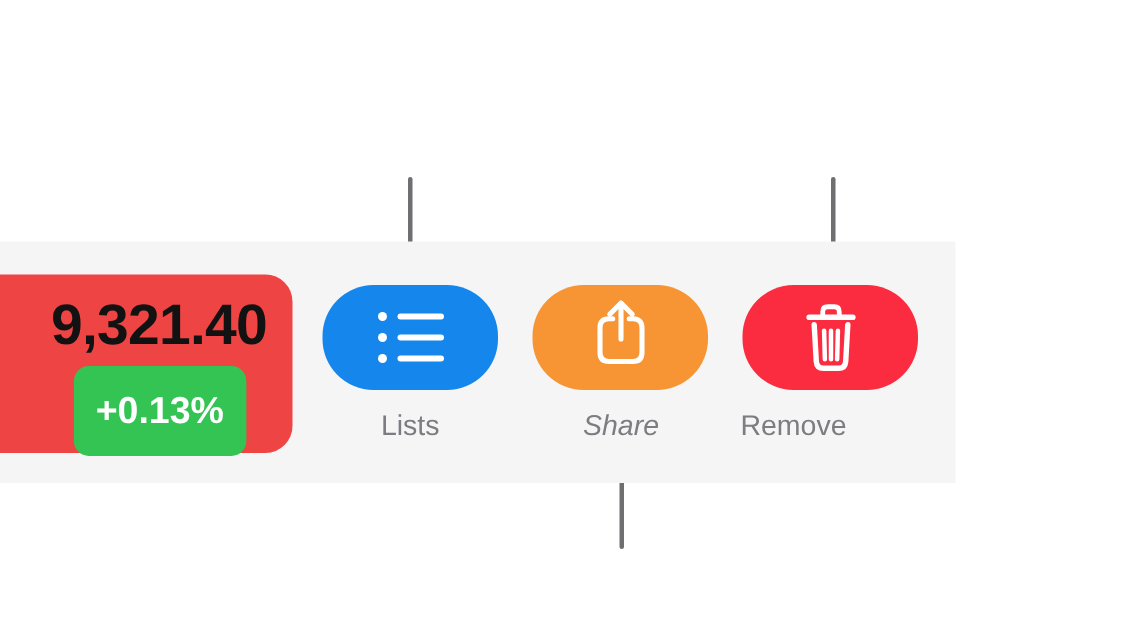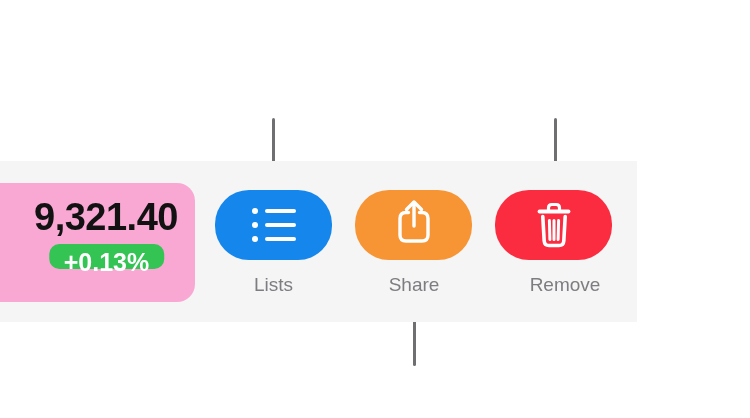--- a/index.html
+++ b/index.html
@@ -12,47 +12,47 @@
   .callout.lists{left:271.5px;top:118px;height:74px;}
   .callout.remove{left:553.5px;top:118px;height:74px;}
   .callout.share{left:412.5px;top:297px;height:69px;}
 
   
   .strip{position:absolute;left:0;top:161px;width:637px;height:161px;background:#f5f5f6;}
 
   
   .price-cell{
     position:absolute;left:0;top:22px;width:195px;height:119px;
-    background:#f9a8d4;border-radius:0 18px 18px 0;
+    background:#ef4444;border-radius:0 18px 18px 0;
   }
   .price{
     position:absolute;top:14px;left:17px;right:0;text-align:center;
     font-size:38px;line-height:40px;font-weight:bold;color:#121212;letter-spacing:-0.5px;
   }
   .change-badge{
     position:absolute;top:61px;left:50%;transform:translateX(calc(-50% + 9px));
-    height:25px;line-height:36px;padding:0 15px;border-radius:10px;
+    height:36px;line-height:36px;padding:12px 15px;border-radius:10px;
     color:#ffffff;font-size:25px;font-weight:bold;white-space:nowrap;
   }
 
   
   .btn{
     position:absolute;top:29px;width:117px;height:70px;border:none;padding:0;
     border-radius:34px;display:flex;align-items:center;justify-content:center;cursor:pointer;
   }
   .btn.b-lists{left:215px;}
   .btn.b-share{left:355px;}
   .btn.b-remove{left:495px;}
   .btn-label{
     position:absolute;top:112px;width:160px;text-align:center;
     font-size:19px;line-height:24px;color:#7d7d81;
   }
   .lbl-lists{left:193.5px;}
-  .lbl-share{left:334px;}
-  .lbl-remove{left:485px;}
+  .lbl-share{left:334px;font-style:italic;}
+  .lbl-remove{left:449px;}
 
   
   .list-icon{display:flex;flex-direction:column;gap:8px;}
   .list-icon .row{display:flex;align-items:center;gap:7px;height:6px;}
   .list-icon .dot{width:6px;height:6px;border-radius:50%;background:#fff;}
   .list-icon .bar{width:31px;height:4.5px;border-radius:2.5px;background:#fff;}
 
   .share-svg{transform:translateY(-4px);}
 </style>
 </head>

